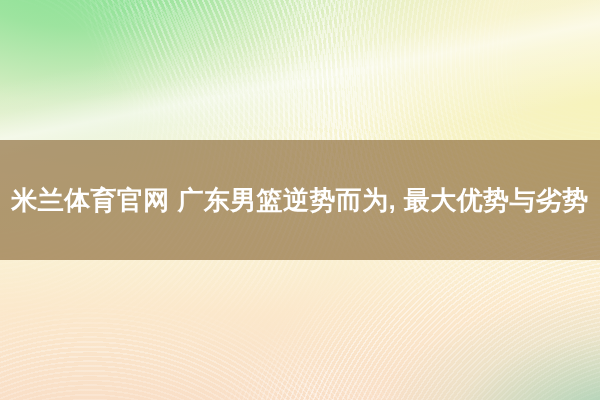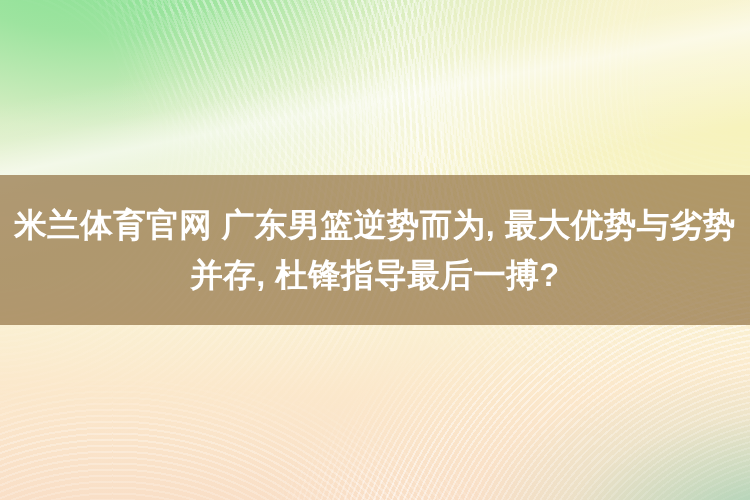--- a/index.html
+++ b/index.html
@@ -243,16 +243,15 @@
   <div class="bg-layer" id="bg-peach"></div>
   <div class="bg-layer" id="bg-green-br"></div>
 
   <div class="arcs" id="arcs-br"></div>
   <div class="arcs" id="arcs-bl"></div>
 
   <div class="bg-layer" id="bg-highlight"></div>
 
   <div id="title-band">
     <div class="title-line">米兰体育官网 广东男篮逆势而为, 最大优势与劣势</div>
-    <div class="title-line">并存, 杜锋指导最后一搏?</div>
   </div>
 
 </div>
 
 </body></html>

